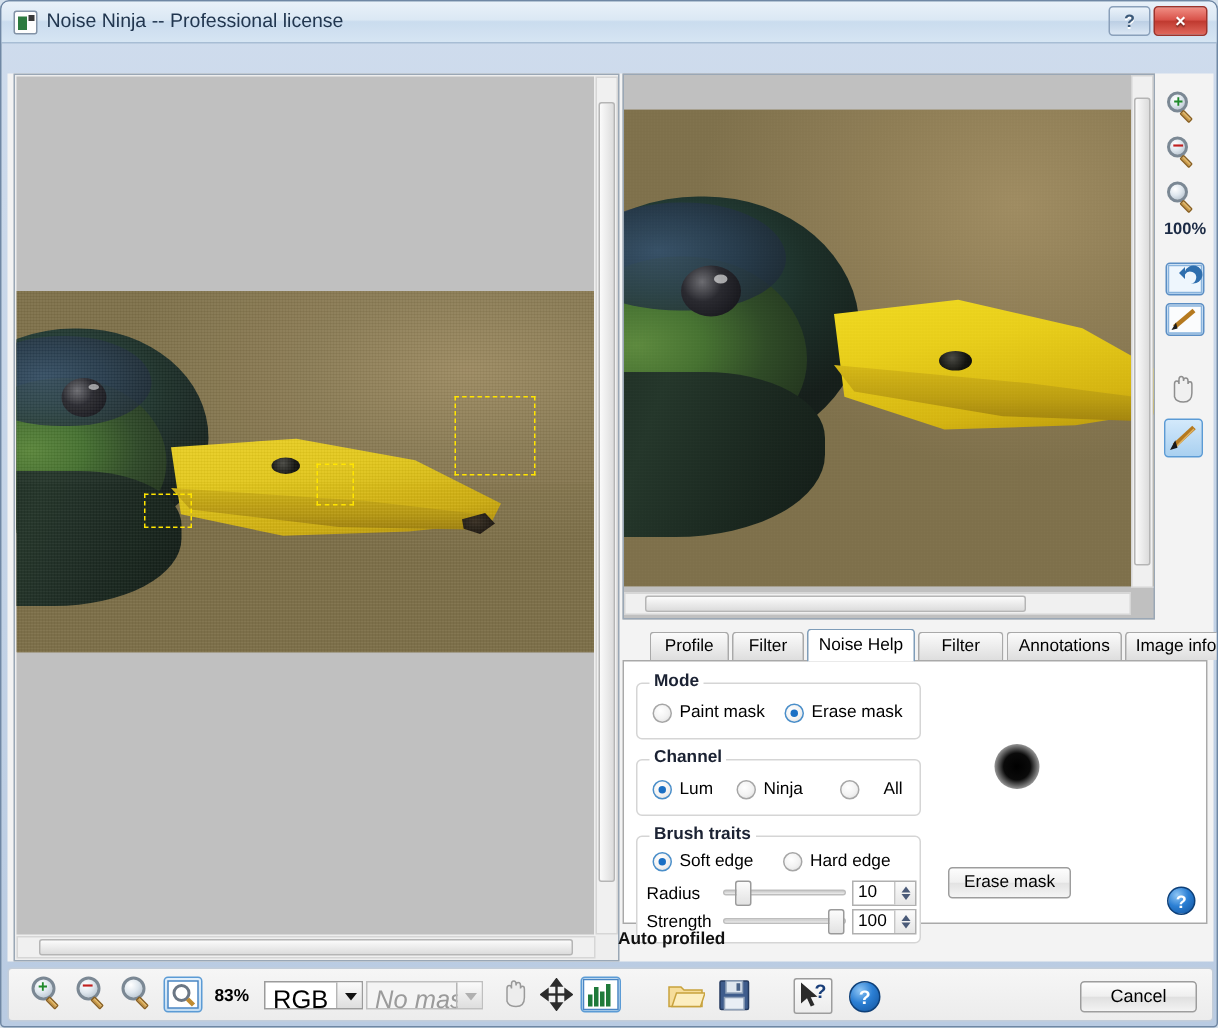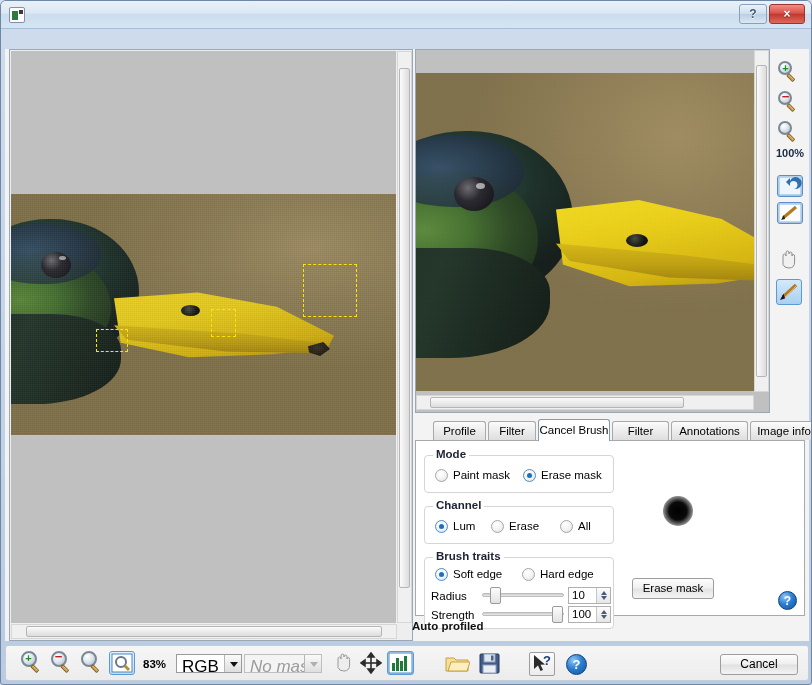--- a/index.html
+++ b/index.html
@@ -334,20 +334,21 @@
 </head>
 <body>
 
 <div id="window">
 
   <div id="titlebar">
     <div id="title-icon">
       <div class="sq1"></div>
         <div class="sq2"></div>
     </div>
+    <div id="title-text">Noise Ninja -- Professional license</div>
     <div class="title-btn" id="btn-help">?</div>
     <div class="title-btn" id="btn-close">×</div>
   </div>
 
 
   <div id="body-area">
 
     <div id="left-panel">
       <div id="left-canvas">
 
@@ -476,44 +477,44 @@
             <line x1="6" y1="17" x2="19" y2="5" stroke="#b5791f" stroke-width="3.4"></line>
             <line x1="7" y1="18" x2="19" y2="6" stroke="#e0b464" stroke-width="1"></line>
             <path d="M3 20 L8 18.5 L6.5 13.5 Z" fill="#18181a"></path>
           </svg>
         </div>
       </div>
 
       <div id="tabs">
         <div class="tab" style="left:3px; width:53px;">Profile</div>
         <div class="tab" style="left:58px; width:48px;">Filter</div>
-        <div class="tab active" style="left:108px; width:72px;">Cancel Brush</div>
+        <div class="tab active" style="left:108px; width:72px;">Noise Help</div>
         <div class="tab" style="left:182px; width:57px;">Filter</div>
         <div class="tab" style="left:241px; width:77px;">Annotations</div>
         <div class="tab" style="left:320px; width:68px;">Image info</div>
       </div>
 
       <div id="tabpanel">
 
         <div class="groupbox" style="left:8px; top:14px; width:190px; height:38px;">
           <div class="group-title">Mode</div>
           <div class="radio" style="left:10px; top:13px;"></div>
           <div class="rlabel" style="left:28px; top:13px;">Paint mask</div>
           <div class="radio on" style="left:98px; top:13px;"></div>
           <div class="rlabel" style="left:116px; top:13px;">Erase mask</div>
         </div>
 
         <div class="groupbox" style="left:8px; top:65px; width:190px; height:38px;">
           <div class="group-title">Channel</div>
           <div class="radio on" style="left:10px; top:13px;"></div>
           <div class="rlabel" style="left:28px; top:13px;">Lum</div>
           <div class="radio" style="left:66px; top:13px;"></div>
-          <div class="rlabel" style="left:84px; top:13px;">Erase</div>
+          <div class="rlabel" style="left:84px; top:13px;">Ninja</div>
           <div class="radio" style="left:135px; top:13px;"></div>
-          <div class="rlabel" style="left:153px; top:13px;">All</div>
+          <div class="rlabel" style="left:164px; top:13px;">All</div>
         </div>
 
         <div class="groupbox" style="left:8px; top:116px; width:190px; height:72px;">
           <div class="group-title">Brush traits</div>
           <div class="radio on" style="left:10px; top:10px;"></div>
           <div class="rlabel" style="left:28px; top:10px;">Soft edge</div>
           <div class="radio" style="left:97px; top:10px;"></div>
           <div class="rlabel" style="left:115px; top:10px;">Hard edge</div>
 
           <div class="rlabel" style="left:6px; top:32px;">Radius</div>

